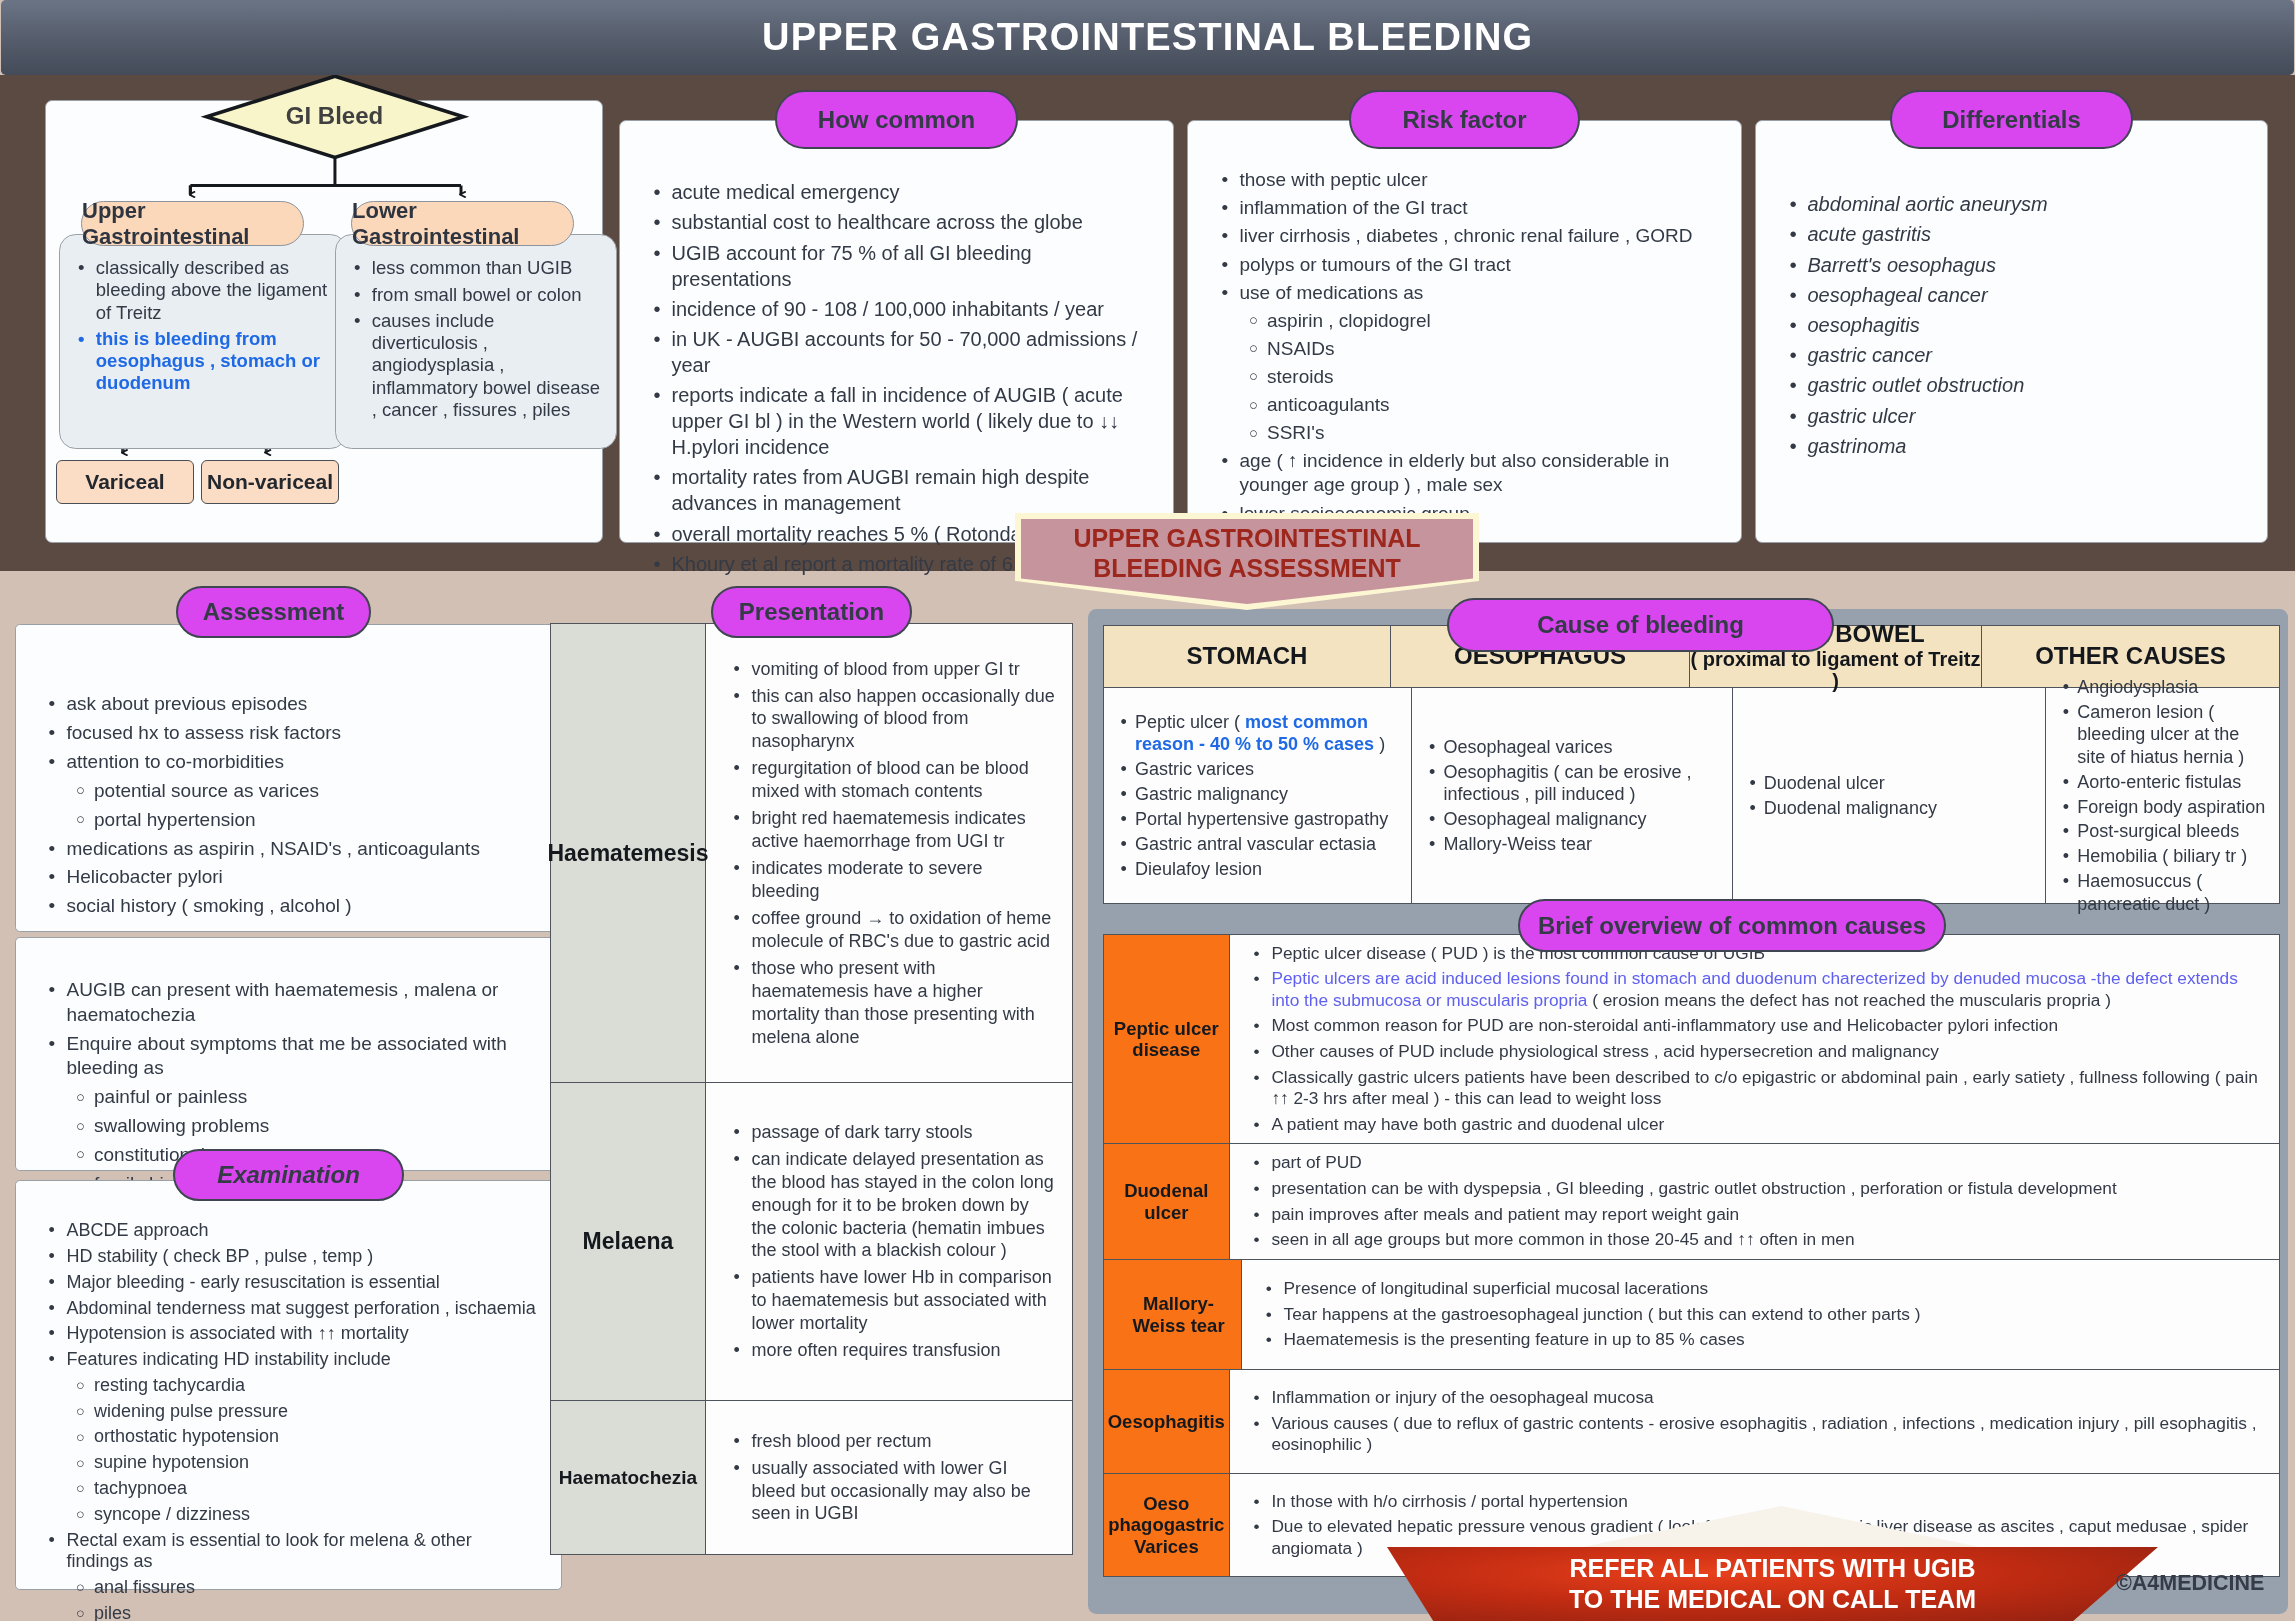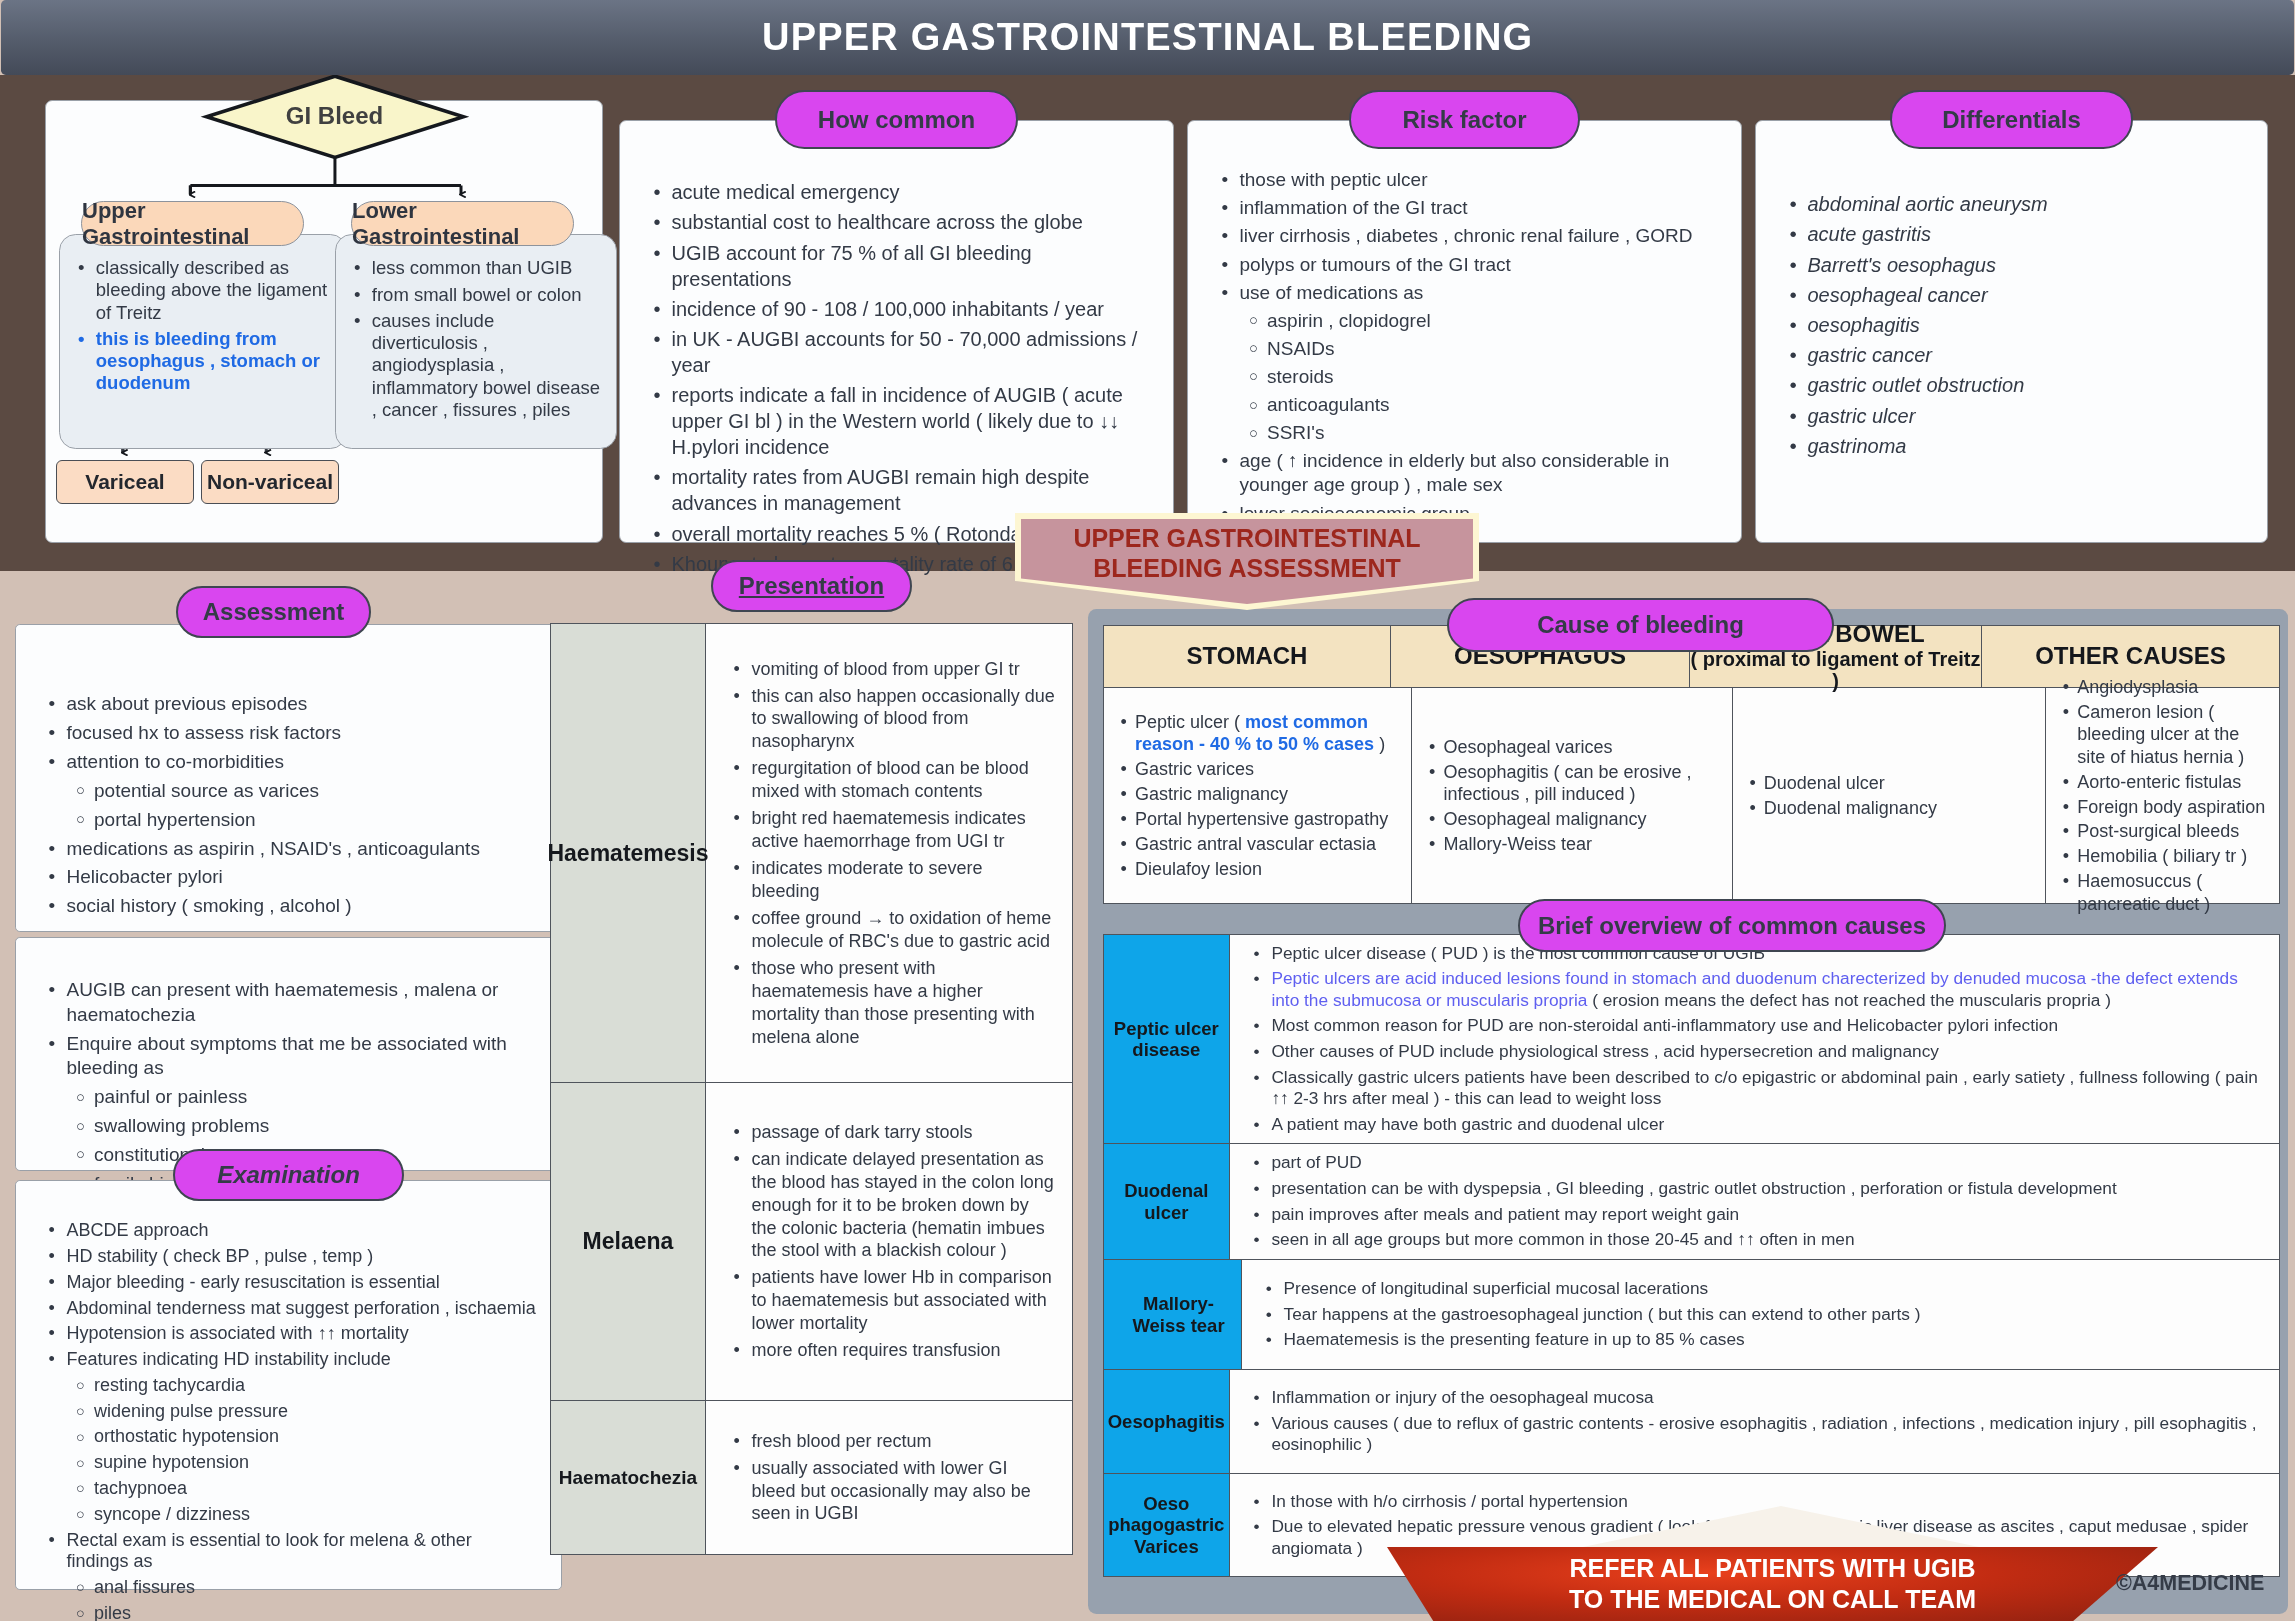--- a/index.html
+++ b/index.html
@@ -52,21 +52,21 @@
   .chead .cell{display:flex;flex-direction:column;align-items:center;justify-content:center;
                font-weight:bold;color:#14171c;font-size:24px;text-align:center;line-height:1.1;}
   .chead .cell .h2{font-size:20px;}
   .cbody{display:flex;height:215px;background:#fdfdfd;}
   .cell{border-right:1.8px solid #4f545c;}
   .cell:last-child{border-right:none;}
   .cbody .cell{display:flex;align-items:center;padding:9.6px 8.4px 9.6px 13px;}
   .cbody .list{font-size:18px;line-height:1.25;}
   .cbody .li{padding-left:18px;margin:2.4px 0;}
   .c0{width:286px;} .c1{width:298px;} .c2{width:291px;} .c3{flex:1;}
-  .btable .vterm{background:#0ea5e9;font-size:18.5px;line-height:1.15;padding:0 4.8px;}
+  .btable .vterm{background:#f97316;font-size:18.5px;line-height:1.15;padding:0 4.8px;}
   .btable .vbody .list{font-size:17.3px;line-height:1.24;}
   .btable .vbody{padding:8.4px 15.5px 8.4px 20.3px;}
   
   .wedge{position:absolute;left:1578px;top:1506px;width:406px;height:42px;background:#f7f2ea;
          clip-path:polygon(50% 0,100% 100%,0 100%);z-index:2;}
   .ribbon{position:absolute;left:1387px;top:1547px;width:771px;height:74px;z-index:3;
           background:radial-gradient(ellipse at 42% 35%,#e8401c 0%,#c22c12 45%,#8e2010 100%);
           clip-path:polygon(0 0,100% 0,89% 100%,6% 100%);
           display:flex;flex-direction:column;align-items:center;justify-content:center;}
   .ribbon div{color:#ffffff;font-size:25px;font-weight:bold;line-height:1.25;}
@@ -228,21 +228,21 @@
         <div class="li sub">orthostatic hypotension</div>
         <div class="li sub">supine hypotension</div>
         <div class="li sub">tachypnoea</div>
         <div class="li sub">syncope / dizziness</div>
         <div class="li ">Rectal exam is essential to look for melena &amp; other findings as</div>
         <div class="li sub">anal fissures</div>
         <div class="li sub">piles</div>
       </div>
   </div>
 
-  <div class="pill" style="left:711px;top:560px;width:197px;height:48px;text-decoration:underline;">
+  <div class="pill" style="left:711px;top:586px;width:197px;height:48px;">
     <span>Presentation</span>
   </div>
   <div class="vtable" style="left:550px;top:623px;width:521px;height:930px;">
     <div class="vrow" style="height:458px;">
       <div class="vterm" style="width:154px;font-size:23px;">Haematemesis</div>
       <div class="vbody">
         <div class="list" style="font-size:18px;line-height:1.27;">
             <div class="li ">vomiting of blood from upper GI tr</div>
             <div class="li ">this can also happen occasionally due to swallowing of blood from nasopharynx</div>
             <div class="li ">regurgitation of blood can be blood mixed with stomach contents</div>

